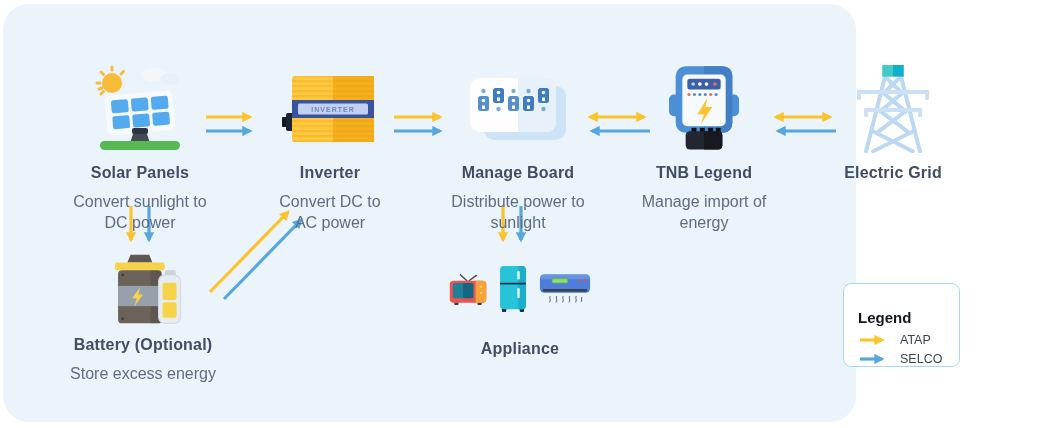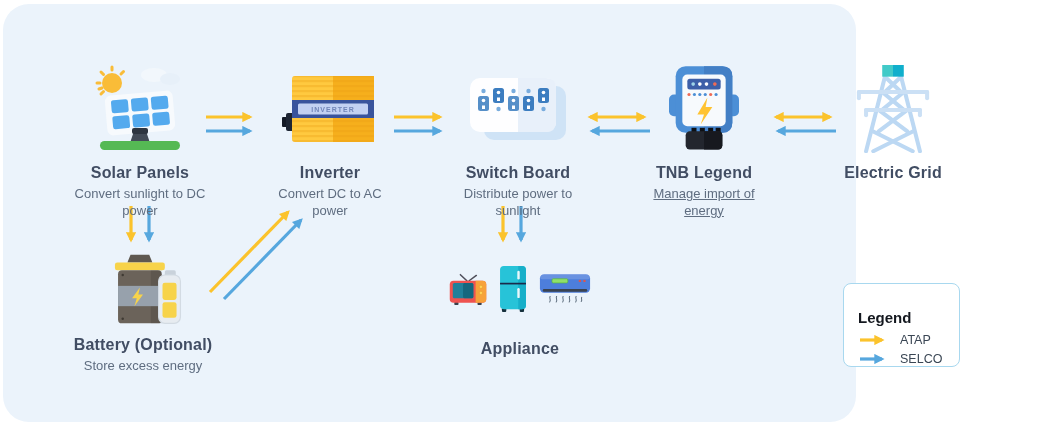--- a/index.html
+++ b/index.html
@@ -7,32 +7,32 @@
     --title-text:#414D63; --subtitle-text:#5F6D80; --legend-border:#A8D8EF;
   }
   *{box-sizing:border-box;margin:0;padding:0;}
   html,body{width:1038px;height:428px;background:#fff;font-family:"Liberation Sans",sans-serif;overflow:hidden;}
   .canvas{position:relative;width:859px;height:428px;}
   .panel{position:absolute;left:3px;top:4px;right:3px;bottom:6px;background:var(--panel-bg);border-radius:26px;}
   .node{position:absolute;display:flex;flex-direction:column;align-items:center;text-align:center;}
   .icon-wrap{display:flex;align-items:center;justify-content:center;}
   .row1 .icon-wrap{height:94px;}
   .node-title{font-size:16px;font-weight:700;color:var(--title-text);letter-spacing:.2px;margin-top:8px;}
-  .node-sub{font-size:13px;line-height:1.3;color:var(--subtitle-text);margin-top:4px;}
+  .node-sub{font-size:16px;line-height:1.3;color:var(--subtitle-text);margin-top:10px;}
   #node-solar{left:50px;top:62px;width:180px;}
   #node-inverter{left:240px;top:62px;width:180px;}
   #node-switchboard{left:428px;top:62px;width:180px;}
   #node-tnb{left:614px;top:62px;width:180px;}
   #node-grid{left:803px;top:62px;width:180px;}
   #node-battery{left:53px;top:250px;width:180px;}
   #node-battery .icon-wrap{height:78px;}
   #node-appliance{left:430px;top:260px;width:180px;}
   #node-appliance .icon-wrap{height:58px;gap:9px;}
   #node-appliance .node-title{margin-top:22px;}
-  .w120{max-width:120px;} .w130{max-width:130px;text-decoration:underline;} .w150{max-width:150px;} .w155{max-width:155px;}
+  .w120{max-width:120px;} .w130{max-width:130px;} .w150{max-width:150px;} .w155{max-width:155px;}
   .arrows{position:absolute;left:0;top:0;width:1038px;height:428px;pointer-events:none;}
   .ln-atap{stroke:var(--atap);stroke-width:3.2;fill:none;}
   .ln-selco{stroke:var(--selco);stroke-width:3.2;fill:none;}
   .mk-atap{fill:var(--atap);} .mk-selco{fill:var(--selco);}
   .legend{position:absolute;left:843px;top:283px;width:117px;height:84px;background:#fff;
     border:1.5px solid var(--legend-border);border-radius:8px;padding:25px 14px;}
   .legend-title{font-size:15px;font-weight:700;color:#14181F;margin-bottom:7px;}
   .legend-row{display:flex;align-items:center;gap:8px;margin-bottom:5px;}
   .legend-row span{font-size:12.5px;color:#3A4654;}
   .inv-text{font-size:7px;font-weight:bold;fill:#7186B8;letter-spacing:1px;font-family:"Liberation Sans",sans-serif;}
@@ -150,21 +150,21 @@
             <rect x="53" y="18" width="11" height="15" rx="2.5" fill="#3C7DC0"></rect>
             <circle cx="58.5" cy="22.5" r="1.8" fill="#fff"></circle>
             <rect x="57" y="27.5" width="3" height="3.5" fill="#fff"></rect>
           <rect x="68" y="10" width="11" height="15" rx="2.5" fill="#3C7DC0"></rect>
             <circle cx="73.5" cy="14.5" r="1.8" fill="#fff"></circle>
             <rect x="72" y="19.5" width="3" height="3.5" fill="#fff"></rect>
             <circle cx="73.5" cy="31" r="2.2" fill="#79ACDD"></circle>
         </g>
       </svg>
     </div>
-    <div class="node-title">Switch Board</div>
+    <div class="node-title">Manage Board</div>
     <div class="node-sub w150">Distribute power to sunlight</div>
   </div>
 
   <div class="node row1" id="node-tnb">
     <div class="icon-wrap">
       <svg width="70" height="87" viewBox="0 0 84 104">
         <rect x="0" y="34" width="14" height="26" rx="6" fill="#4C8FD6"></rect>
         <rect x="70" y="34" width="14" height="26" rx="6" fill="#4C8FD6"></rect>
         <rect x="8" y="0" width="68" height="80" rx="12" fill="#4C8FD6"></rect>
         <path d="M42,0 H64 Q76,0 76,12 V68 Q76,80 64,80 H42 Z" fill="#437FC5"></path>

